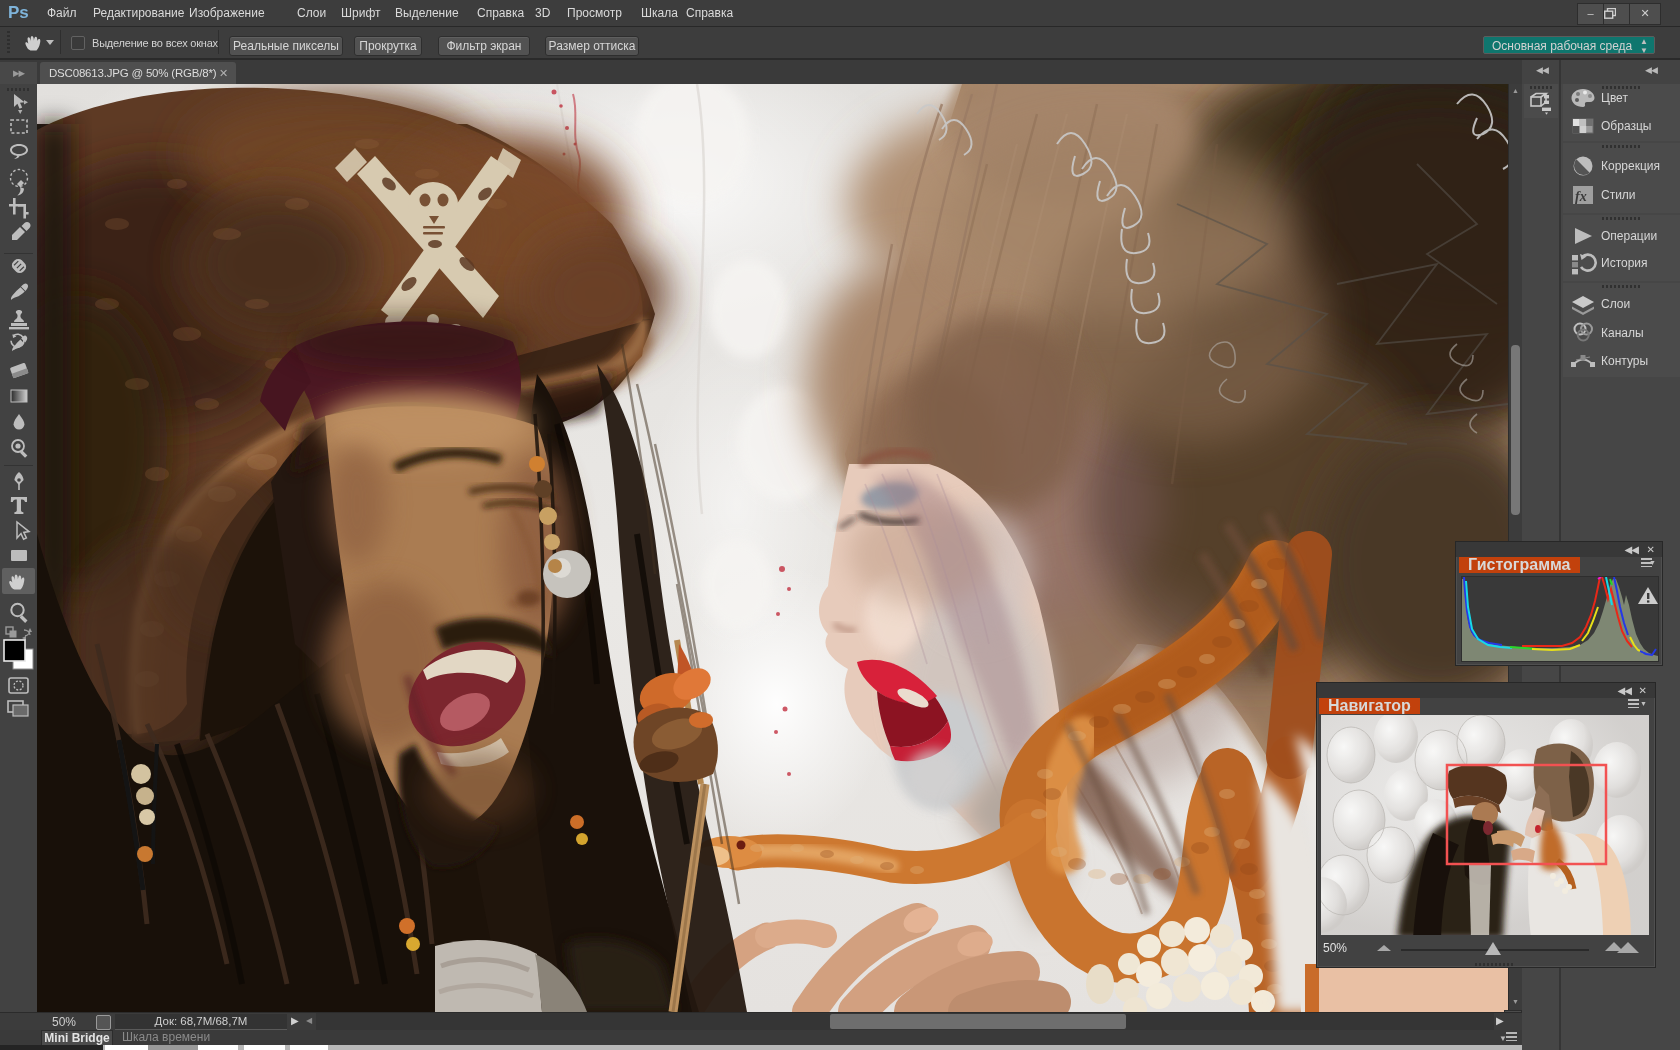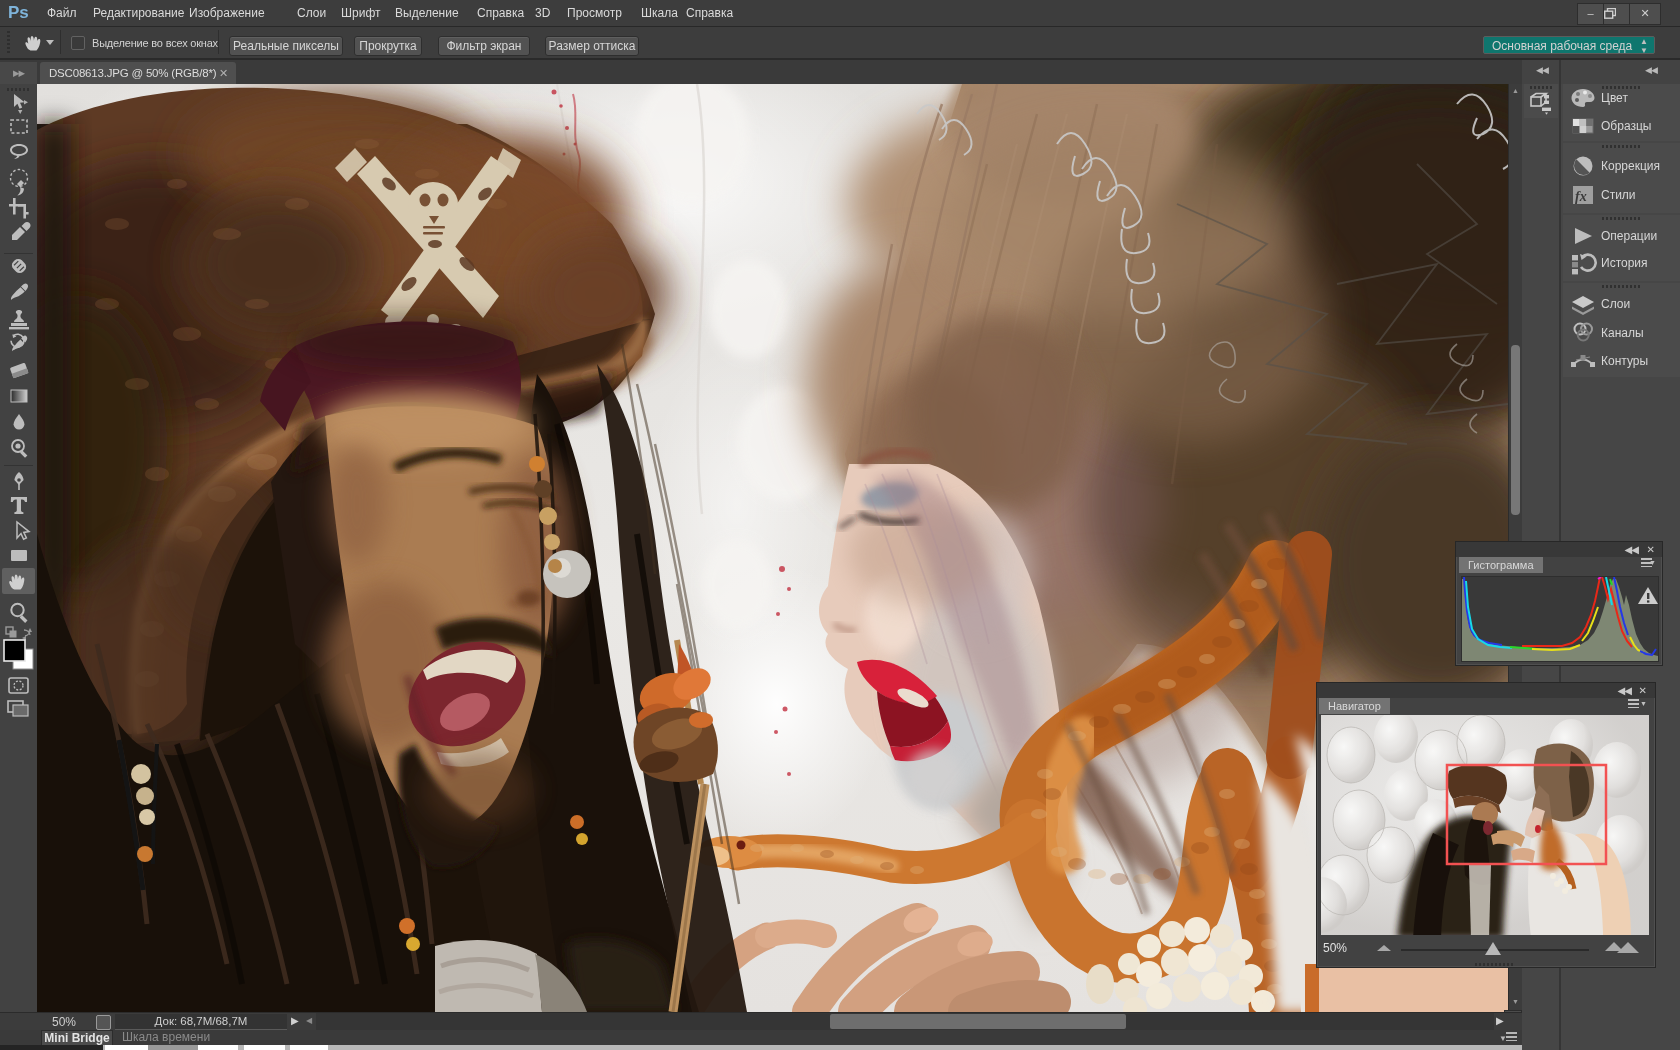--- a/index.html
+++ b/index.html
@@ -18,21 +18,21 @@
   #toolbar{left:0;top:84px;width:37px;height:946px;background:#424242;border-right:1px solid #2c2c2c;}
   #statusbar{left:0;top:1012px;width:1522px;height:18px;background:#3c3c3c;border-top:1px solid #2b2b2b;}
   #btabs{left:0;top:1030px;width:1522px;height:15px;background:#3a3a3a;}
   #taskstrip{left:0;top:1045px;width:1680px;height:5px;background:#b8b8b8;}
   #dock{left:1522px;top:60px;width:158px;height:990px;background:#464646;}
   .seg{position:absolute;left:2px;width:156px;background:#4b4b4b;}
   .prow{position:absolute;left:0px;height:28px;width:118px;color:#d6d6d6;font-size:12px;line-height:28px;}
   .grip{position:absolute;height:3px;background-image:repeating-linear-gradient(90deg,#303030 0 2px,transparent 2px 4px);}
   .panel{position:absolute;background:#424242;border:1px solid #272727;box-shadow:0 0 0 1px #4f4f4f inset;}
   .ptitle{position:absolute;left:0;top:0;right:0;height:15px;background:#383838;}
-  .ptab{position:absolute;left:3px;top:15px;height:16px;background:#737373;color:#d8d8d8;font-size:11px;font-weight:normal;line-height:16px;padding:0 9px;}
+  .ptab{position:absolute;left:3px;top:15px;height:16px;background:#c2410c;color:#d8d8d8;font-size:16px;font-weight:bold;line-height:16px;padding:0 9px;}
   .pico{position:absolute;color:#c9c9c9;font-size:10px;}
   svg{display:block}
 </style>
 </head>
 <body>
 
 <div class="abs" id="menubar">
   <div id="pslogo">Ps</div>
   <div class="mi" style="left:47px">Файл</div>
   <div class="mi" style="left:93px">Редактирование</div>

